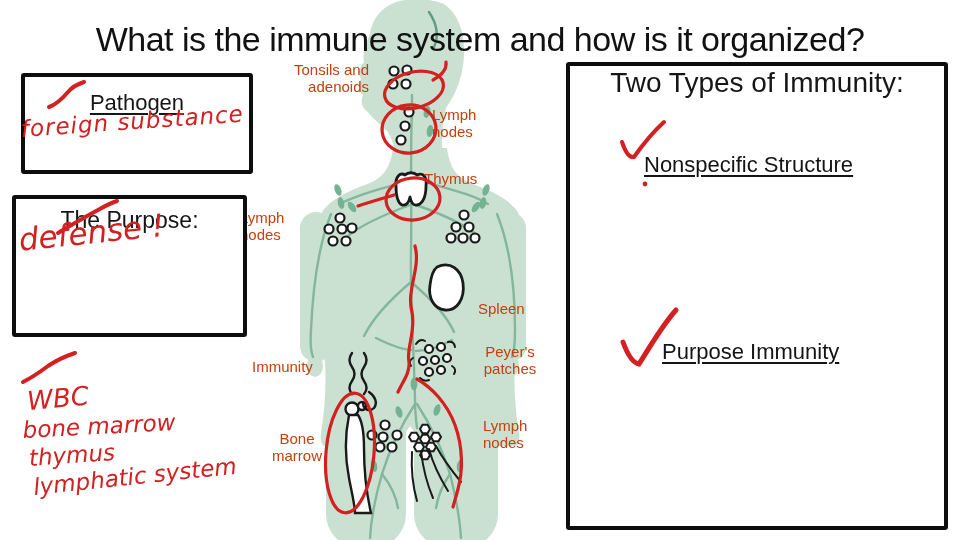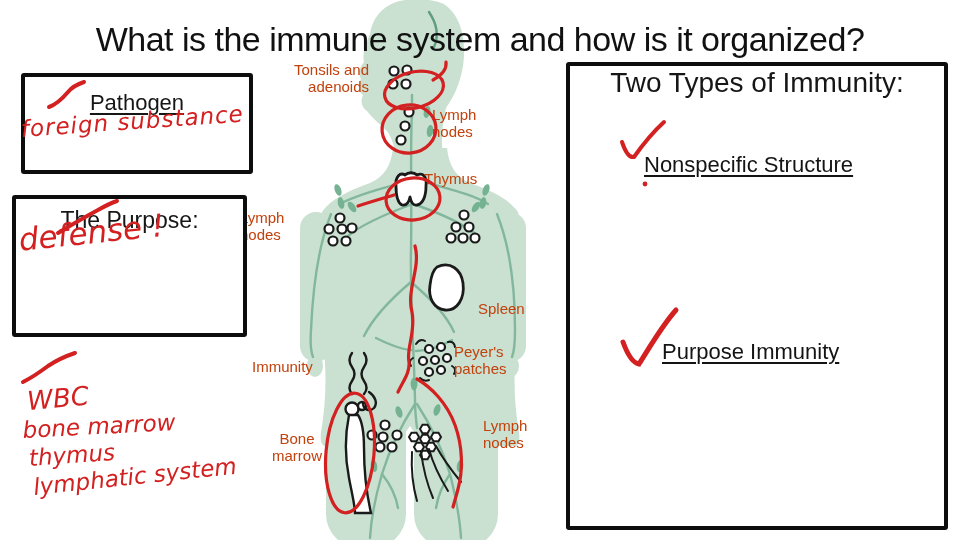--- a/index.html
+++ b/index.html
@@ -181,21 +181,21 @@
       <path d="M 436 446 C 443 459 452 471 461 482"></path>
     </g>
   </svg>
 
   <div class="bodylabel ta-r" style="left:283px;top:62px;width:86px;">Tonsils and adenoids</div>
   <div class="bodylabel" style="left:432px;top:107px;width:56px;">Lymph nodes</div>
   <div class="bodylabel" style="left:424px;top:171px;width:70px;">Thymus</div>
   <div class="bodylabel" style="left:240px;top:210px;width:56px;">Lymph nodes</div>
   <div class="bodylabel" style="left:478px;top:277px;width:60px;margin-top:24px;">Spleen</div>
   <div class="bodylabel" style="left:252px;top:359px;width:72px;">Immunity</div>
-  <div class="bodylabel" style="left:454px;top:344px;width:62px;">Peyer's patches</div>
+  <div class="bodylabel" style="left:479px;top:344px;width:62px;text-align:center;">Peyer's patches</div>
   <div class="bodylabel ta-c" style="left:264px;top:431px;width:66px;">Bone marrow</div>
   <div class="bodylabel" style="left:483px;top:418px;width:56px;">Lymph nodes</div>
 
   <div class="title">What is the immune system and how is it organized?</div>
 
   <div class="box" style="left:21px;top:73px;width:232px;height:101px;">
     <div class="box-heading u" style="margin-top:13px;font-size:22px;">Pathogen</div>
   </div>
   <div class="hw" style="left:20px;top:116px;font-size:23px;letter-spacing:1px;transform:rotate(-4deg);">foreign substance</div>
 

